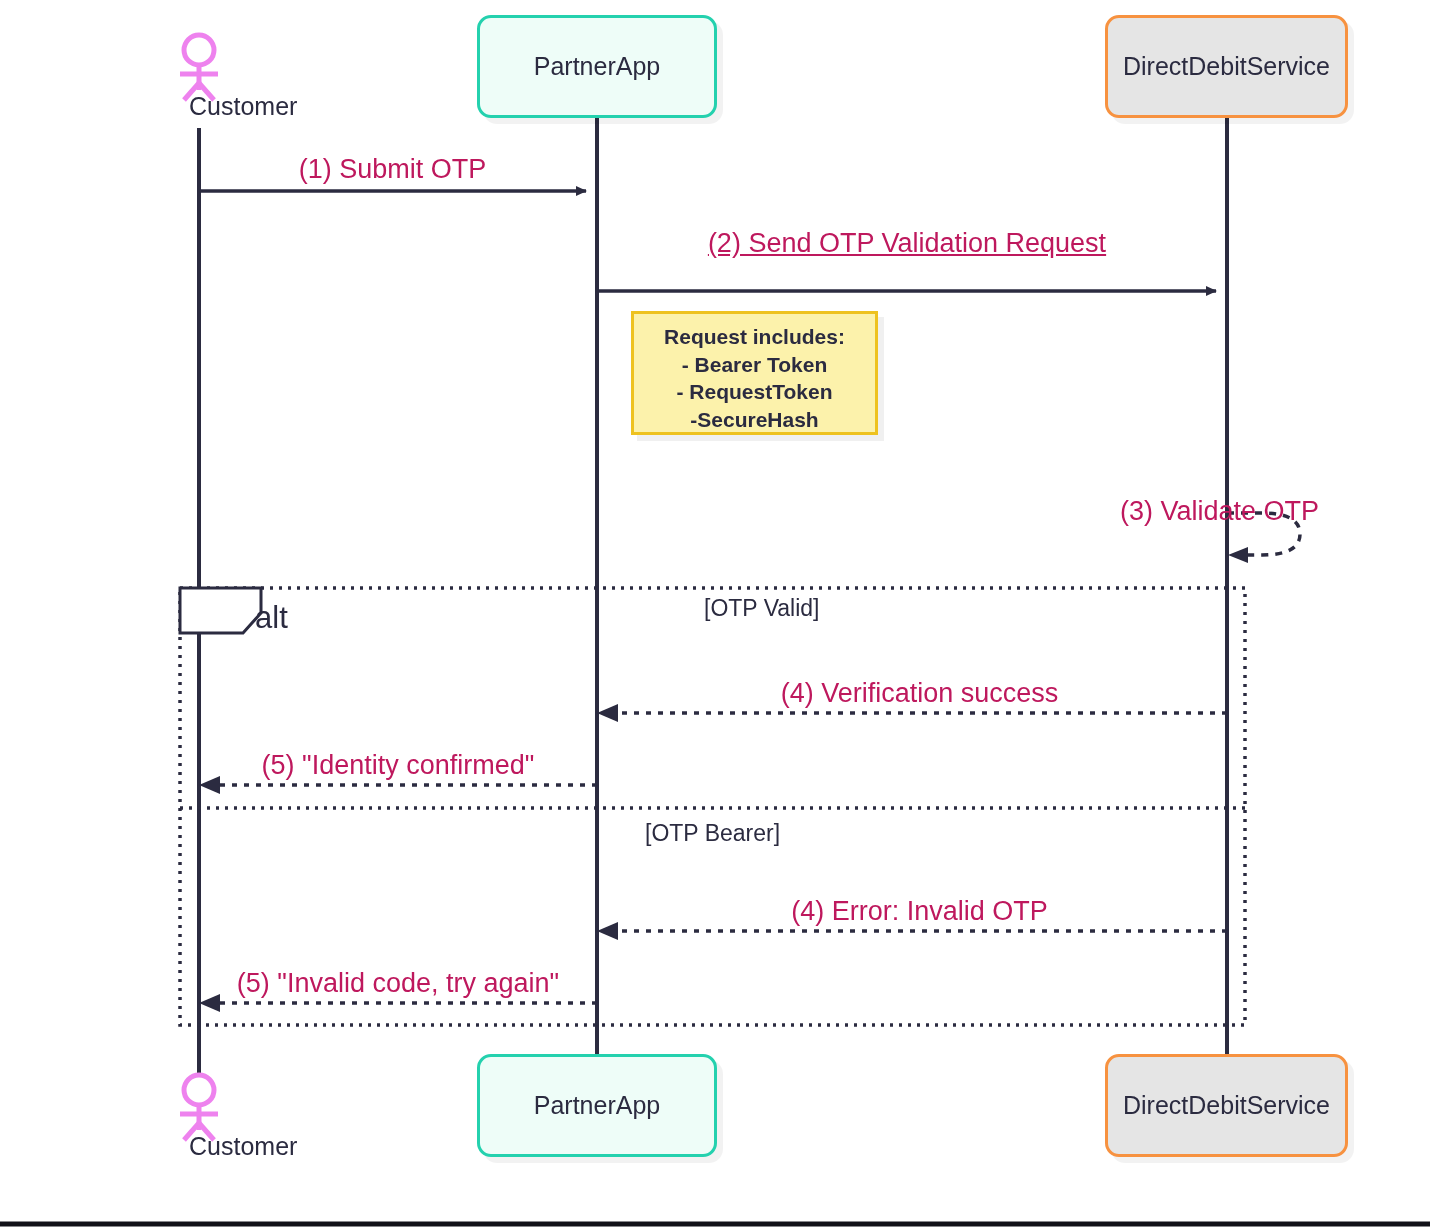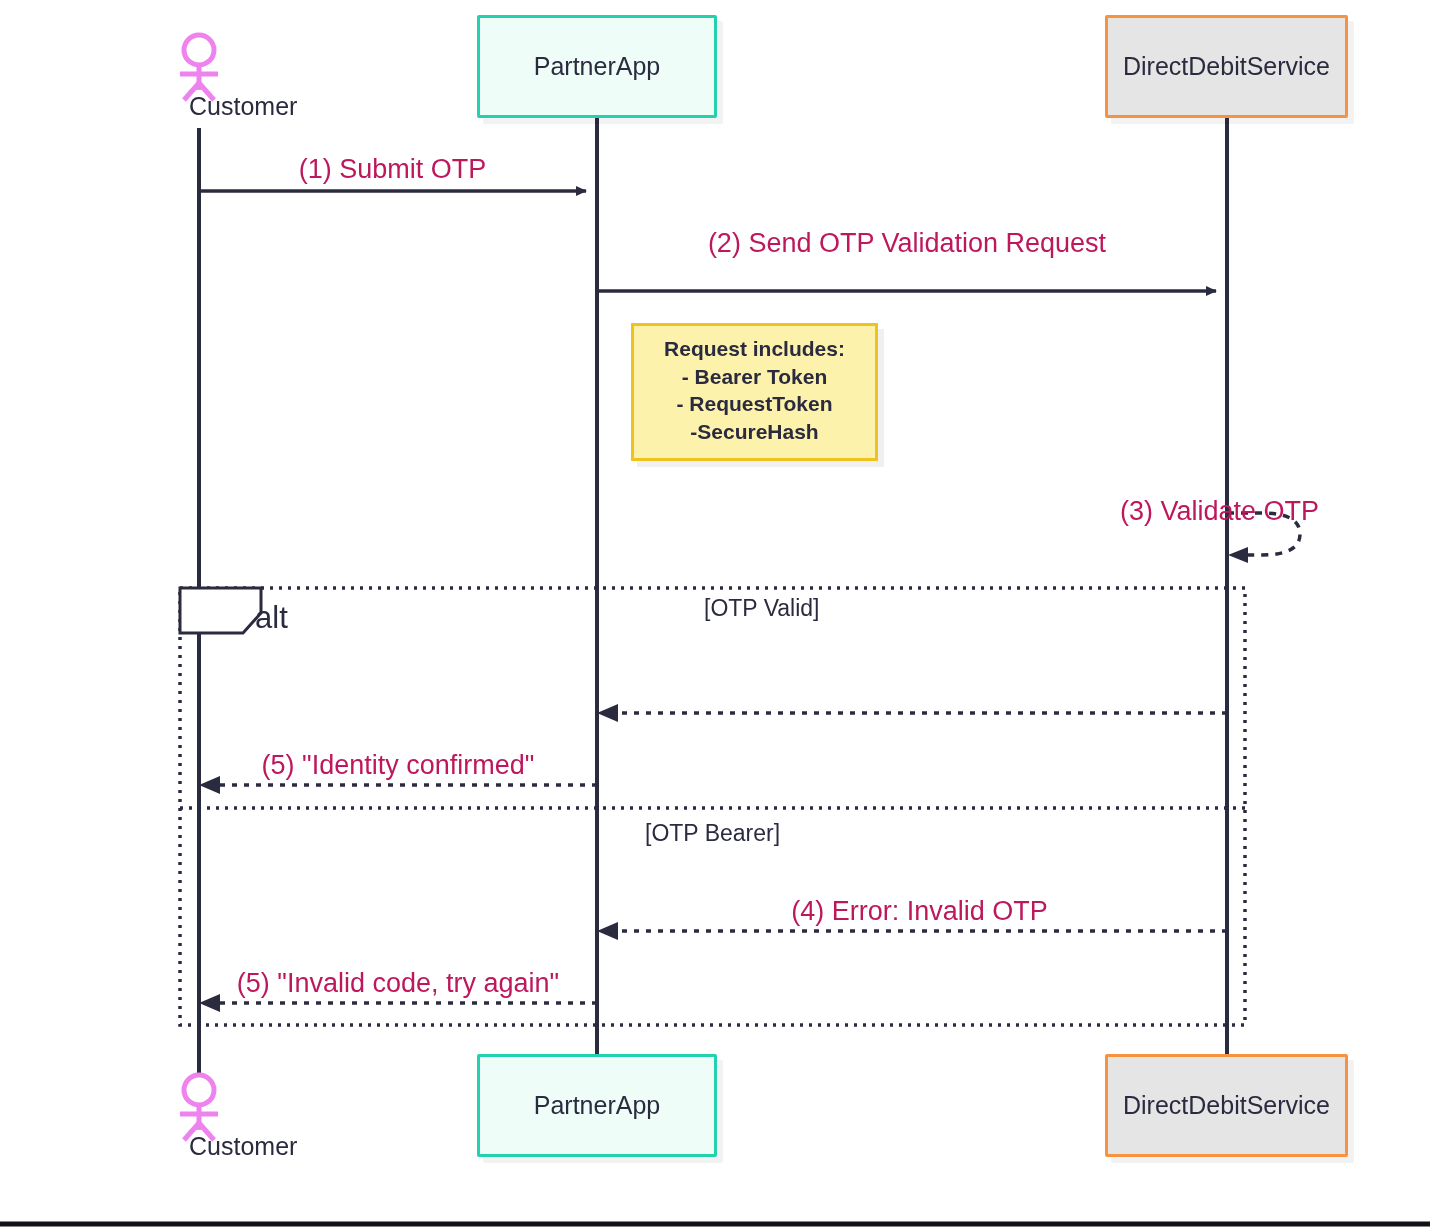--- a/index.html
+++ b/index.html
@@ -20,21 +20,21 @@
   svg.layer {
     position: absolute;
     left: 0;
     top: 0;
     width: 1430px;
     height: 1228px;
   }
   .participant-box {
     position: absolute;
     box-sizing: border-box;
-    border-radius: 2px;
+    border-radius: 14px;
     display: flex;
     align-items: center;
     justify-content: center;
     font-size: 25px;
     color: #2b2b40;
     box-shadow: 6px 6px 0 rgba(0,0,0,0.05);
   }
   .p-partner {
     border: 3px solid #24d1ae;
     background: #eefdf8;
@@ -161,34 +161,35 @@
   </div>
 
   <div class="participant-box p-dds" style="left:1105px; top:1054px; width:243px; height:103px;">
     <span>DirectDebitService</span>
   </div>
 
   <div class="actor-name" style="left:146px; top:1132px;">Customer</div>
 
   <div class="msg-label" style="left:199px; top:153px; width:387px;">(1) Submit OTP</div>
 
-  <div class="msg-label" style="left:597px; top:227px; width:620px;">
+  <div class="msg-label" style="left:597px; top:227px; width:620px;text-decoration:underline;">
     <div>(2) Send OTP Validation Request</div>
   </div>
 
   <div class="msg-label" style="left:1120px; top:495px; width:215px; text-align:left;">(3) Validate OTP</div>
 
+  <div class="msg-label" style="left:612px; top:677px; width:615px;">(4) Verification success</div>
 
   <div class="msg-label" style="left:199px; top:749px; width:398px;">(5) "Identity confirmed"</div>
 
   <div class="msg-label" style="left:612px; top:895px; width:615px;">(4) Error: Invalid OTP</div>
 
   <div class="msg-label" style="left:199px; top:967px; width:398px;">(5) "Invalid code, try again"</div>
 
-  <div class="note-box" style="left:631px; top:323px; width:247px; height:138px;">
+  <div class="note-box" style="left:631px; top:311px; width:247px; height:124px;">
     <div>Request includes:</div>
     <div>- Bearer Token</div>
     <div>- RequestToken</div>
     <div>-SecureHash</div>
   </div>
 
   <div class="alt-tag" style="left:207px; top:600px;">alt</div>
 
   <div class="frag-label" style="left:684px; top:595px;margin-left:20px;">[OTP Valid]</div>
 

